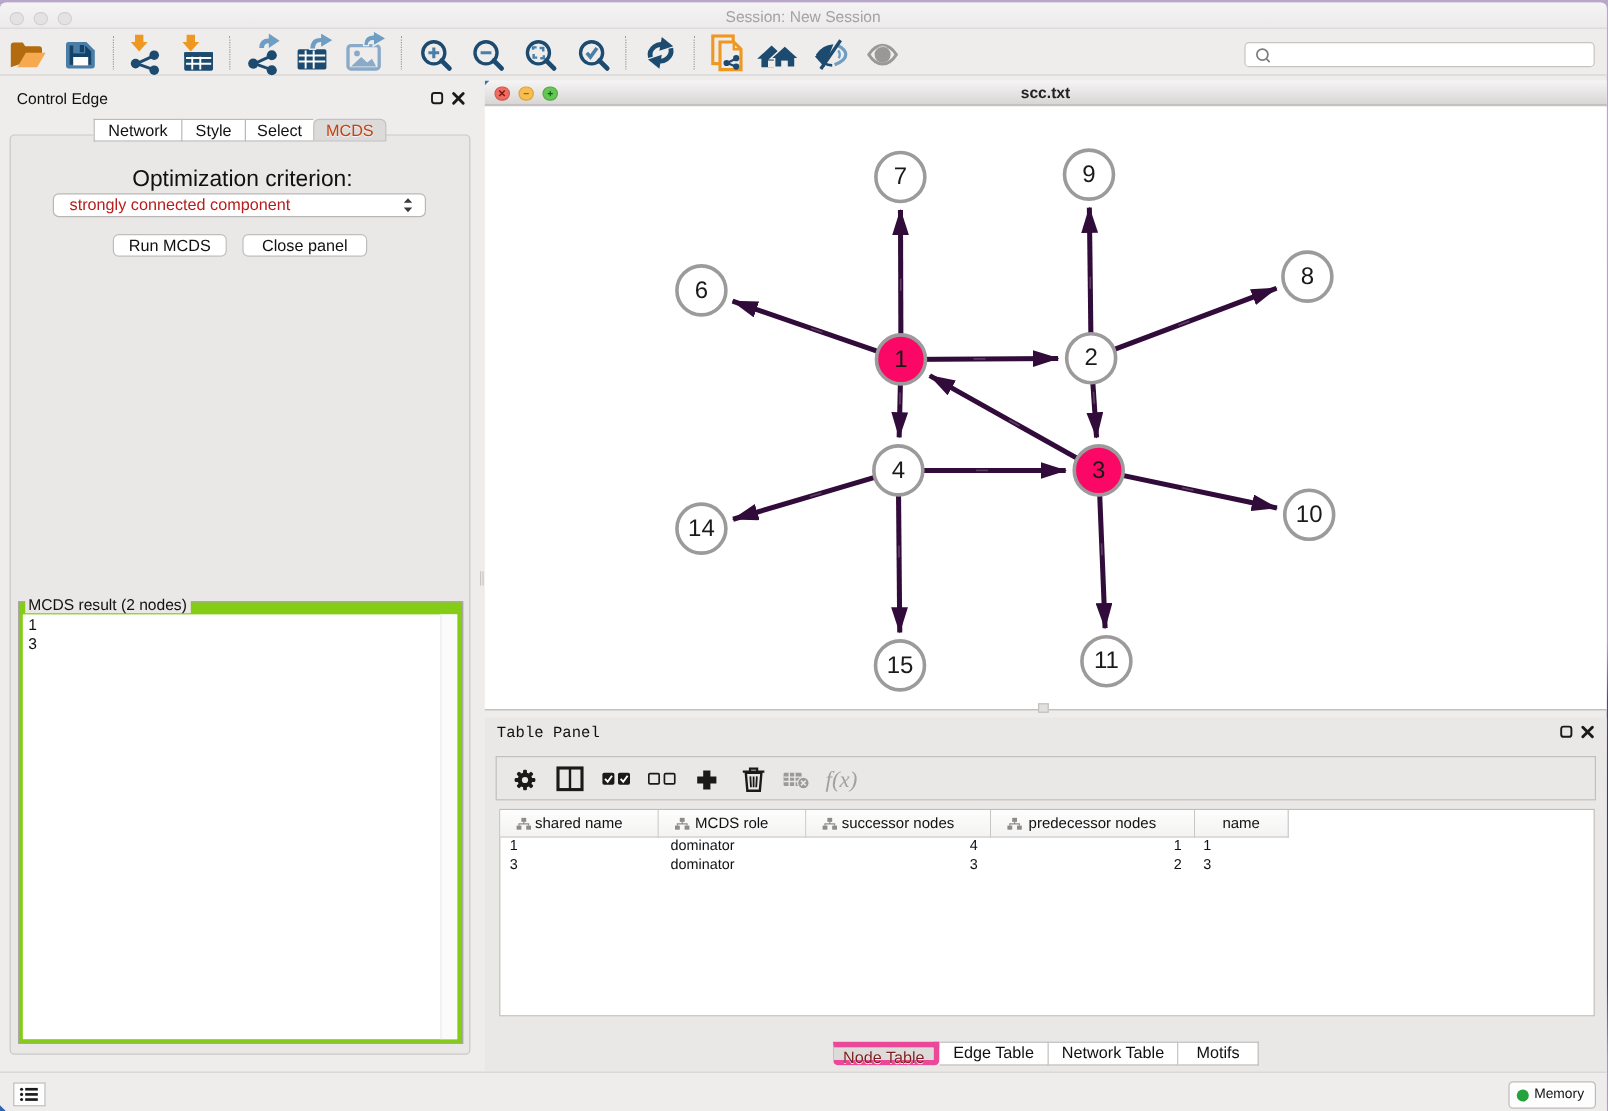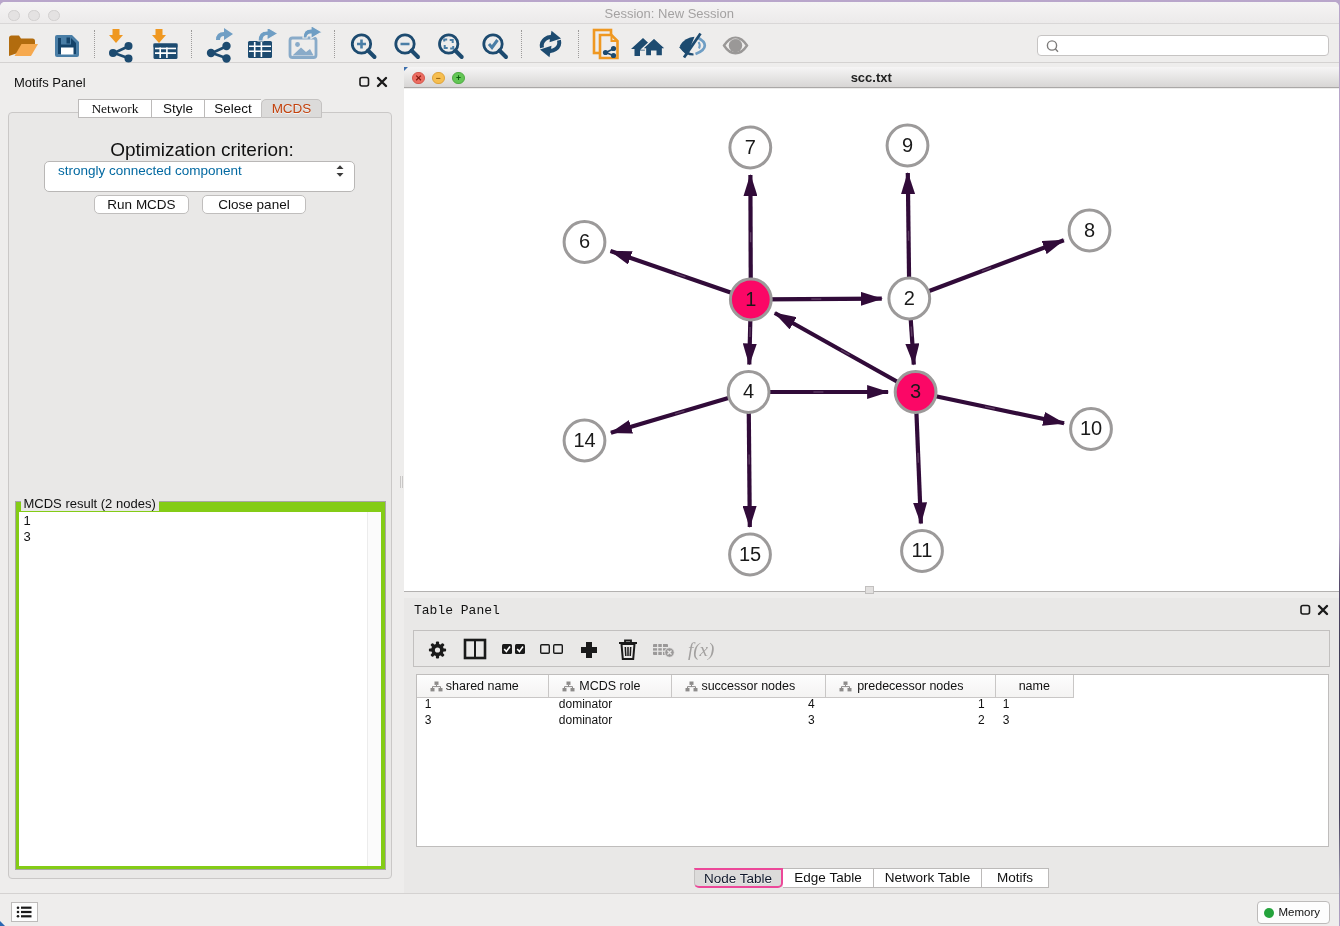--- a/index.html
+++ b/index.html
@@ -12,25 +12,25 @@
 #title { position:absolute; top:4px; left:0; width:100%; text-align:center; font-size:13px; color:#a4a2a2; }
 
 #toolbar { position:absolute; left:0; top:23px; width:100%; height:37.5px; background:#eeedec; border-bottom:1px solid #d4d2d1; }
 .sep { position:absolute; top:5px; height:28px; width:0; border-left:1.5px dotted #9d9b9a; }
 #search { position:absolute; left:1037px; top:10px; width:292px; height:21px; background:#fff; border:1px solid #c6c4c3; border-radius:4px; }
 
 #cpanel { position:absolute; left:0; top:63px; width:404px; height:828px; background:#eeedec; }
 #cpanel-hdr { position:absolute; left:14px; top:10px; font-size:13px; color:#111; }
 #tabs { position:absolute; left:78px; top:34px; height:19px; font-size:13.5px; }
 .tab { float:left; height:19px; line-height:18px; text-align:center; background:#fff; border:1px solid #bcbab9; border-right:none; color:#111; }
-.tab:first-child { border-radius:0;font-family:Liberation Serif, serif; }
+.tab:first-child { border-radius:0; }
 .tab.sel { background:#dcdbda; border:1px solid #c4c2c1; border-radius:5px 5px 0 0; color:#c2410c; text-shadow:0 1px 0 #f6f5f5; }
 #tabpane { position:absolute; left:8px; top:47px; width:384px; height:767px; background:#e9e8e7; border:1px solid #cac8c7; border-radius:4px; }
 #optlabel { position:absolute; left:0; top:74px; width:100%; text-align:center; font-size:19px; color:#111; }
-#combo { position:absolute; left:44px; top:96px; width:311px; height:31px; background:#fff; border:1px solid #b9b7b6; border-radius:5px; font-size:13.5px; color:#0369a1; line-height:17px; padding-left:13px; }
+#combo { position:absolute; left:44px; top:96px; width:311px; height:20px; background:#fff; border:1px solid #b9b7b6; border-radius:5px; font-size:13.5px; color:#b91c1c; line-height:17px; padding-left:13px; }
 .btn { position:absolute; top:130px; height:19px; background:#fff; border:1px solid #c0bebd; border-radius:5px; font-size:13.5px; color:#111; text-align:center; line-height:17px; }
 #mcdsbox { position:absolute; left:14.5px; top:436px; width:371px; height:369px; border:1px solid #a9a7a6; background:#84cc16; }
 #mcdsbox-label { position:absolute; left:5px; top:-6px; background:#e9e8e7; padding:0 3px; font-size:13px; color:#111; }
 #mcdsbox-inner { position:absolute; left:3px; top:10px; right:4px; bottom:3px; background:#fff; font-size:13px; color:#111; line-height:16px; padding:1px 0 0 5px; }
 #mcds-scroll { position:absolute; right:4px; top:10px; width:14px; bottom:3px; background:#fbfbfb; border-left:1px solid #ececec; }
 
 #netwin { position:absolute; left:404px; top:65px; width:934.5px; height:527px; }
 #nettitle { position:absolute; left:0; top:0; width:100%; height:21px; background:linear-gradient(#f6f5f5,#d8d6d5); border-bottom:1px solid #aaa8a7; }
 #nettitle .txt { position:absolute; top:3px; width:100%; text-align:center; font-size:13px; font-weight:bold; color:#222; }
 .light { position:absolute; top:4.5px; width:12.5px; height:12.5px; border-radius:50%; font-size:8.5px; font-weight:bold; line-height:11px; text-align:center; }
@@ -38,21 +38,21 @@
 
 #tpanel { position:absolute; left:404px; top:596px; width:934.5px; height:295px; background:#e9e8e7; }
 #tpanel-hdr { position:absolute; left:10px; top:5px; font-size:13px; color:#111;font-family:Liberation Mono, monospace; }
 #ttoolbar { position:absolute; left:9.2px; top:32px; width:916.8px; height:37px; background:#e9e8e7; border:1px solid #c2c0bf; }
 #ttable { position:absolute; left:11.8px; top:76px; width:913.2px; height:173px; background:#fff; border:1px solid #bfbdbc; }
 .th { position:absolute; top:0; height:22.5px; background:linear-gradient(#fdfdfd,#f4f3f2); border-right:1px solid #c9c7c6; border-bottom:1px solid #c9c7c6; font-size:12.5px; color:#111; text-align:center; line-height:22px; }
 .td { position:absolute; font-size:12px; color:#111; height:16px; line-height:16px; }
 
 #btabs { position:absolute; left:290px; top:270px; height:20px; font-size:13.5px; }
 .btab { float:left; height:20px; line-height:18px; text-align:center; background:#fff; border:1px solid #bcbab9; border-left:none; color:#111; }
-.btab.sel { background:#dcdbda; border:2px solid #ec4899; border-radius:0 0 5px 5px; color:#0f172a; text-shadow:0 1px 0 #f6f5f5; }
+.btab.sel { background:#dcdbda; border:5px solid #ec4899; border-radius:0 0 5px 5px; color:#7f1d1d; text-shadow:0 1px 0 #f6f5f5; }
 
 #statusbar { position:absolute; left:0; top:891px; width:100%; height:33px; background:#eeedec; border-top:1px solid #d4d2d1; }
 #memorybtn { position:absolute; right:9px; top:7px; width:73px; height:23px; background:#fdfdfd; border:1px solid #bdbbba; border-radius:4px; font-size:11.5px; color:#111; }
 #listbtn { position:absolute; left:11px; top:8px; width:27px; height:20px; background:#fdfdfd; border:1px solid #bdbbba; }
 </style>
 </head>
 <body>
 <div id="app">
   <div id="titlebar">
     <div class="tl" style="left:8px"></div>
@@ -148,21 +148,21 @@
     <div class="sep" style="left:578px"></div>
     <div id="search">
         <svg width="20" height="19" viewBox="0 0 20 19" style="position:absolute;left:5px;top:1px">
           <circle cx="9" cy="8.5" r="4.6" fill="none" stroke="#7d7b7a" stroke-width="1.4"></circle>
           <line x1="12.4" y1="12" x2="15" y2="14.8" stroke="#7d7b7a" stroke-width="1.4"></line>
         </svg>
       </div>
   </div>
 
   <div id="cpanel">
-    <div id="cpanel-hdr">Motifs Panel</div>
+    <div id="cpanel-hdr">Control Edge</div>
       <svg width="32" height="12" viewBox="0 0 32 12" style="position:absolute;right:13px;top:11px">
         <rect x="1" y="1.5" width="8.5" height="8.5" rx="2" fill="none" stroke="#1a1a1a" stroke-width="1.6"></rect>
         <path d="M19 2 L27 10 M27 2 L19 10" stroke="#1a1a1a" stroke-width="2.4" stroke-linecap="round"></path>
       </svg>
     <div id="tabpane"></div>
     <div id="tabs">
       <div class="tab" style="width:73px">Network</div>
         <div class="tab" style="width:53px">Style</div>
         <div class="tab" style="width:57px">Select</div>
         <div class="tab sel" style="width:61px">MCDS</div>

